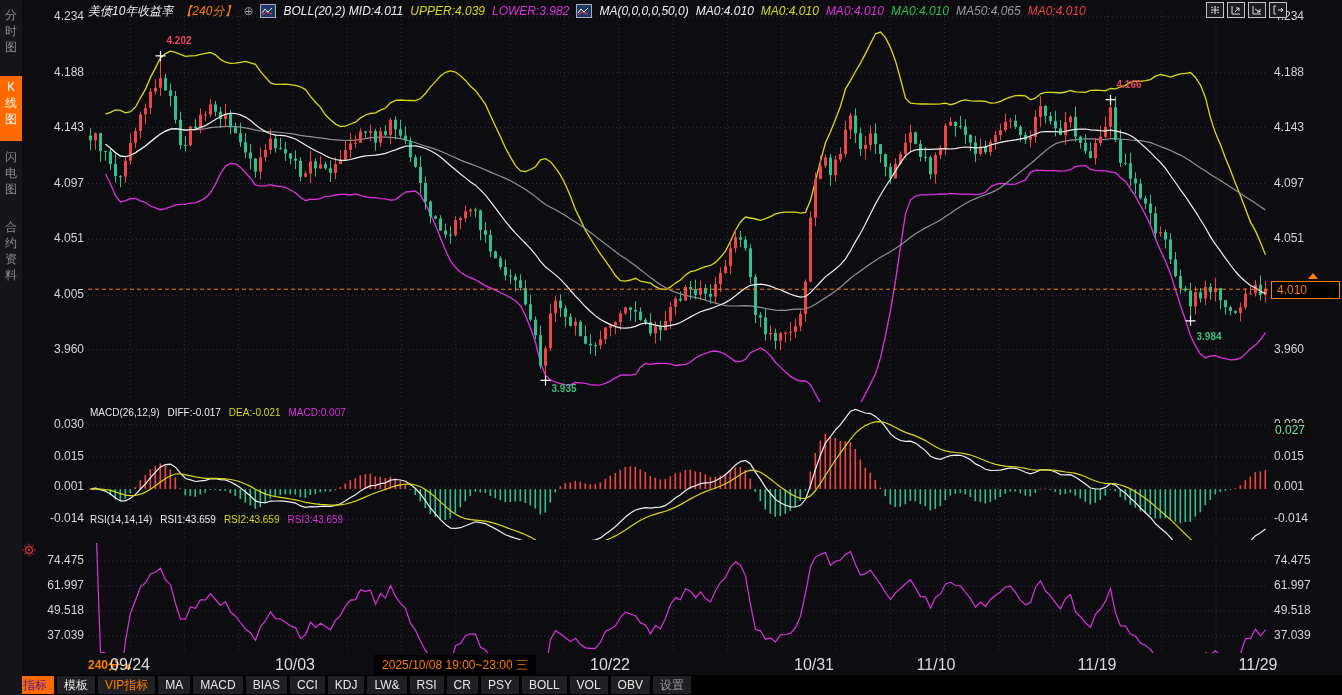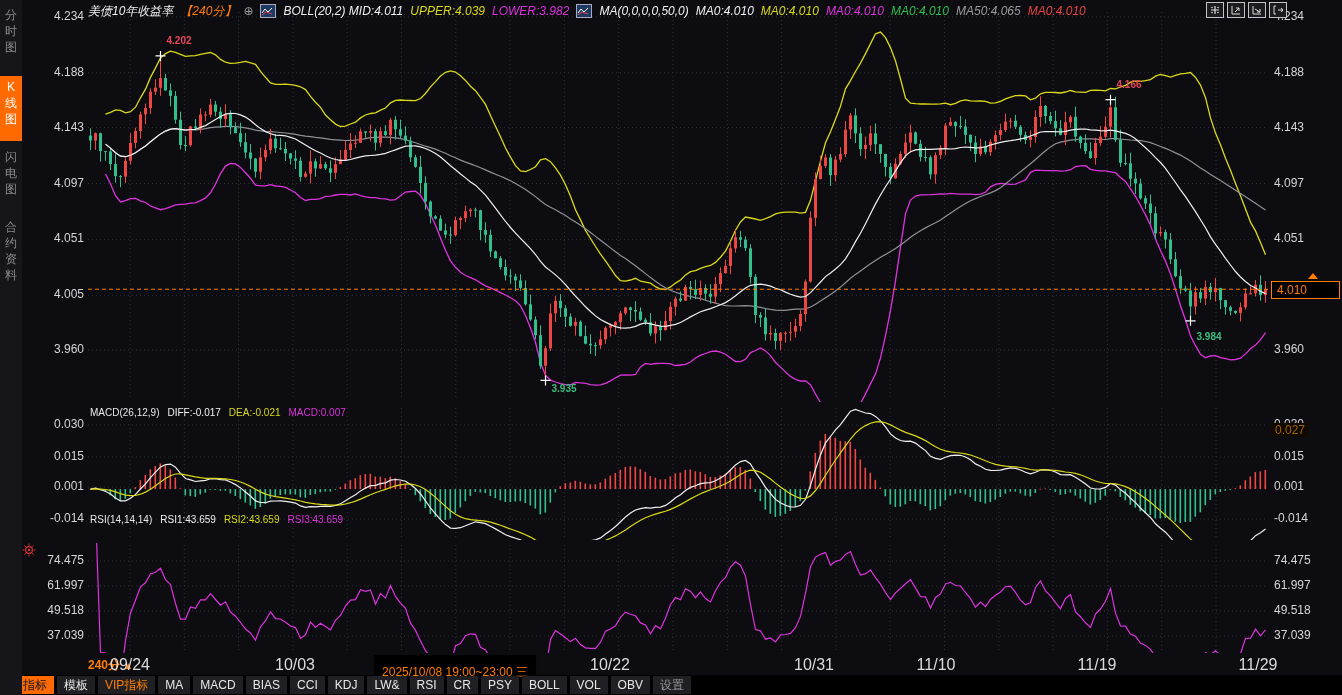--- a/index.html
+++ b/index.html
@@ -31,34 +31,34 @@
   
   .panel-header{position:absolute;left:90px;height:16px;font-size:10px;white-space:nowrap;z-index:4;}
   .panel-header span{margin-right:8px;}
   
   .anno{position:absolute;font-size:10px;font-weight:bold;z-index:4;}
   
   #price-tag{position:absolute;left:1271px;width:62px;height:16px;border:1px solid #ff7d00;
     background:#000;color:#ff7d00;font-size:12px;line-height:16px;padding-left:5px;z-index:5;}
   #price-arrow{position:absolute;width:0;height:0;border-left:5px solid transparent;
     border-right:5px solid transparent;border-bottom:6px solid #ff7d00;z-index:5;}
-  #macd-tag{position:absolute;left:1271px;background:#100a00;color:#a16207;font-size:12px;
+  #macd-tag{position:absolute;left:1271px;background:#100a00;color:#5eead4;font-size:12px;
     padding:0 4px;z-index:5;}
   
   #date-row{position:absolute;left:22px;top:655px;width:1320px;height:20px;z-index:4;}
   .date-label{position:absolute;top:0;transform:translateX(-50%);font-size:16px;color:#dcdcdc;line-height:20px;}
   #crosshair-date{position:absolute;top:0;transform:translateX(-50%);background:#000;color:#ff7d00;
-    font-size:12px;line-height:18px;padding:8px 8px;white-space:nowrap;}
+    font-size:12px;line-height:18px;padding:1px 8px;white-space:nowrap;}
   #bottom-period{position:absolute;left:66px;top:0;color:#ff7d00;font-size:12px;font-weight:bold;line-height:20px;}
   #bottom-period .arrow{font-size:10px;}
   
   #toolbar{position:absolute;left:16px;top:675px;height:20px;display:flex;gap:3px;align-items:center;z-index:4;}
   .tool-btn{height:18px;line-height:18px;padding:0 7px;background:#202024;color:#e6e6e6;
     font-size:12px;cursor:pointer;white-space:nowrap;}
-  .tool-btn.active{background:#ff6a00;color:#0f172a;font-family:Liberation Serif, serif;}
+  .tool-btn.active{background:#ff6a00;color:#4c1d95;font-family:Liberation Serif, serif;}
   .tool-btn.vip{color:#ff7d00;}
   .tool-btn.muted{color:#9a9aa0;}
   
   #watermark{position:absolute;left:1210px;top:640px;font-size:40px;color:rgba(215,215,225,.92);
     letter-spacing:1px;z-index:6;}
   
   #sun-icon{position:absolute;left:22px;top:543px;z-index:4;}
 </style>
 </head>
 <body>

